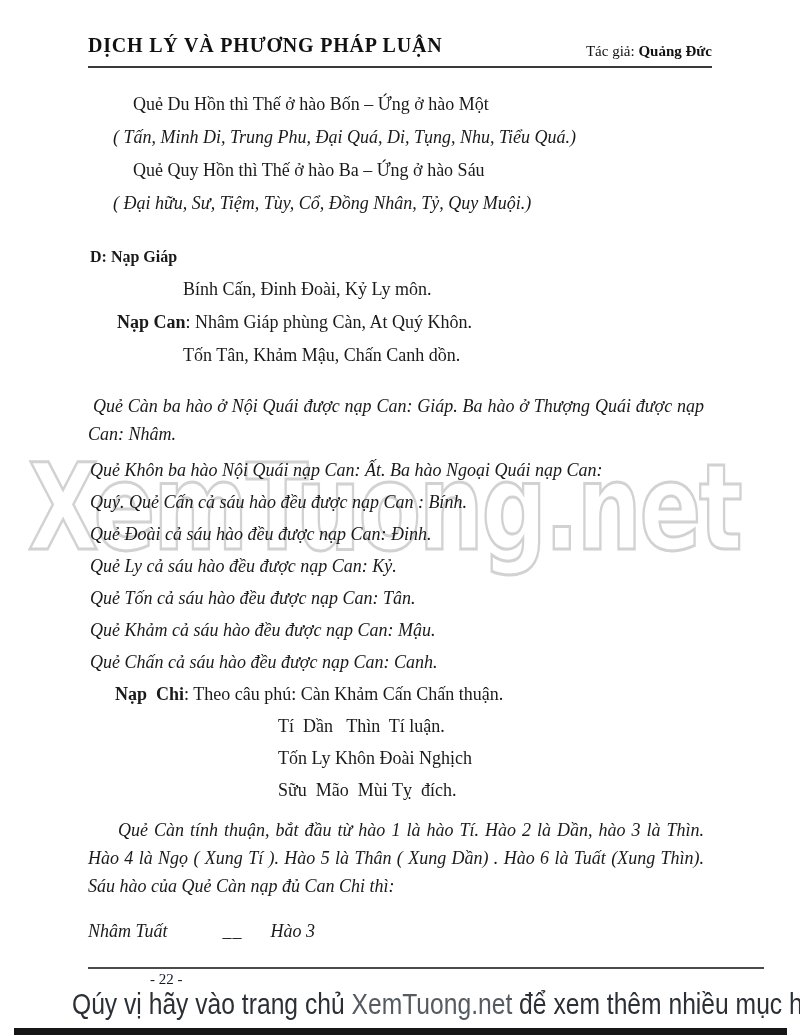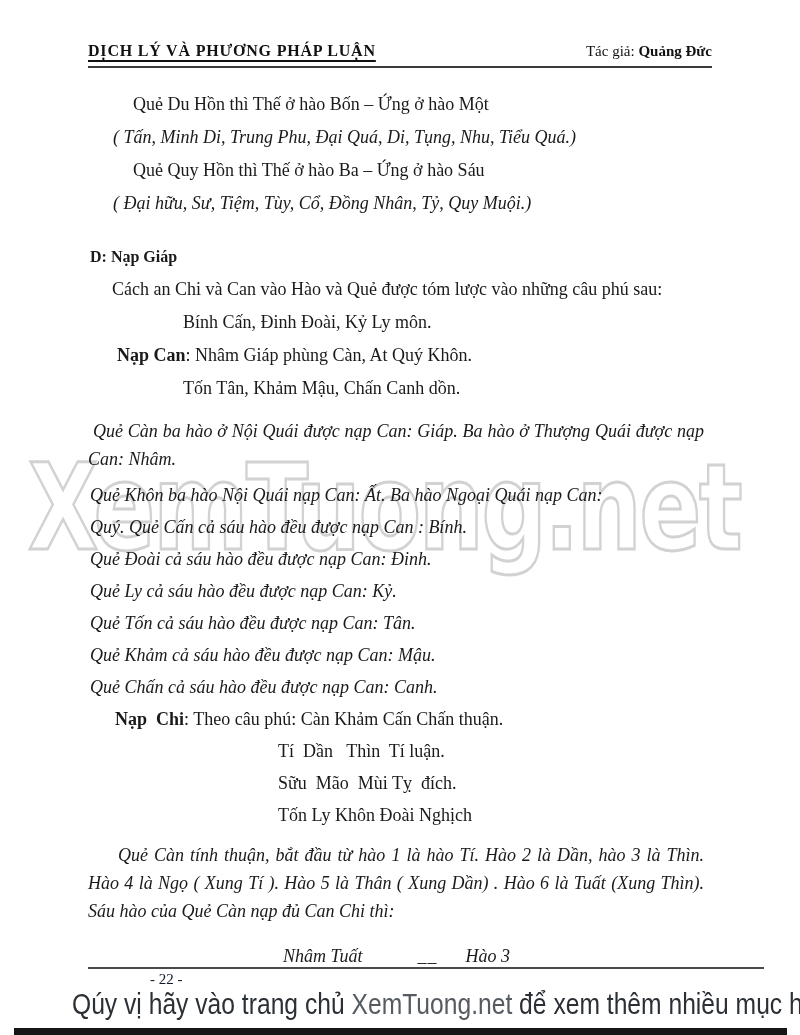--- a/index.html
+++ b/index.html
@@ -9,23 +9,23 @@
     width: 800px;
     height: 1035px;
     background: #ffffff;
     overflow: hidden;
     font-family: "Liberation Serif", serif;
     color: #1a1a1a;
   }
 
   
   .hdr-title {
-    position: absolute; left: 88px; top: 42px;
-    font-size: 16px; font-weight: bold; letter-spacing: 0.8px;
-    text-decoration: underline; text-underline-offset: 4px; text-decoration-thickness: 1.5px;
+    position: absolute; left: 88px; top: 34px;
+    font-size: 20px; font-weight: bold; letter-spacing: 0.8px;
+    text-underline-offset: 4px; text-decoration-thickness: 1.5px;
     color: #111;
   }
   .hdr-author {
     position: absolute; right: 88px; top: 43px;
     font-size: 15px; color: #111; text-align: center;
   }
   .hdr-author b { font-weight: bold; }
   .hdr-rule {
     position: absolute; left: 88px; right: 88px; top: 66px;
     border-top: 2px solid #3a3a3a;
@@ -66,32 +66,32 @@
   .ind95  { padding-left: 95px; }
   .ind27  { padding-left: 27px; }
   .ind190 { padding-left: 190px; }
   .sec-heading {
     font-size: 16px; font-weight: bold; line-height: 33px;
     margin-top: 20px; padding-left: 2px;
   }
   .para {
     font-style: italic; line-height: 28px;
     text-align: justify; text-indent: 5px;
-    max-width: 618px; margin-top: 12px; margin-bottom: 6px;
+    max-width: 618px; margin-top: 20px; margin-bottom: 6px;
   }
   .para-final {
     font-style: italic; line-height: 28px;
     text-align: justify; text-indent: 30px;
     max-width: 622px; margin-top: 10px;
   }
   .hao-row {
     margin-top: 16px; font-style: italic; line-height: 30px;
     display: flex; align-items: baseline;
   }
-  .hao-row .hr-left  { margin-left: 195px; }
+  .hao-row .hr-left  { }
   .hao-row .hr-mark  { margin-left: 55px; letter-spacing: 1px; }
   .hao-row .hr-right { margin-left: 28px; }
 
   
   .ftr-rule {
     position: absolute; left: 88px; width: 676px; top: 967px;
     border-top: 2px solid #4a4a4a;
   }
   .ftr-pagenum {
     position: absolute; left: 150px; top: 971px;
@@ -123,38 +123,37 @@
   <div class="watermark">XemTuong.net</div>
 
   <div class="content">
     <div class="ln ind45">Quẻ Du Hồn thì Thế ở hào Bốn – Ứng ở hào Một</div>
     <div class="ln it ind25">( Tấn, Minh Di, Trung Phu, Đại Quá, Di, Tụng, Nhu, Tiểu Quá.)</div>
     <div class="ln ind45">Quẻ Quy Hồn thì Thế ở hào Ba – Ứng ở hào Sáu</div>
     <div class="ln it ind25">( Đại hữu, Sư, Tiệm, Tùy, Cổ, Đồng Nhân, Tỷ, Quy Muội.)</div>
 
     <div class="sec-heading">D: Nạp Giáp</div>
 
-    <div class="ln ind24">Cách an Chi và Can vào Hào và Quẻ được tóm lược vào những câu phú sau:</div>
     <div class="ln ind95">Bính Cấn, Đinh Đoài, Kỷ Ly môn.</div>
     <div class="ln ind29"><b class="pre">Nạp Can</b><span>: Nhâm Giáp phùng Càn, At Quý Khôn.</span></div>
     <div class="ln ind95">Tốn Tân, Khảm Mậu, Chấn Canh dồn.</div>
 
     <div class="para">Quẻ Càn  ba hào ở Nội Quái được nạp Can: Giáp. Ba hào ở Thượng Quái được nạp Can: Nhâm.</div>
     <div class="ln32 it ind2">Quẻ Khôn ba hào Nội Quái nạp Can: Ất. Ba hào Ngoại Quái nạp Can:</div>
     <div class="ln32 it ind2">Quý. Quẻ Cấn cả sáu hào đều được nạp Can : Bính.</div>
     <div class="ln32 it ind2">Quẻ Đoài cả sáu hào đều được nạp Can: Đinh.</div>
     <div class="ln32 it ind2">Quẻ Ly cả sáu hào đều được nạp Can: Kỷ.</div>
     <div class="ln32 it ind2">Quẻ Tốn cả sáu hào đều được nạp Can: Tân.</div>
     <div class="ln32 it ind2">Quẻ Khảm cả sáu hào đều được nạp Can: Mậu.</div>
     <div class="ln32 it ind2">Quẻ Chấn cả sáu hào đều được nạp Can: Canh.</div>
 
     <div class="ln32 ind27"><b class="pre">Nạp  Chi</b><span>: Theo câu phú: Càn Khảm Cấn Chấn thuận.</span></div>
     <div class="ln32 pre ind190">Tí  Dần   Thìn  Tí luận.</div>
+    <div class="ln32 pre ind190">Tốn Ly Khôn Đoài Nghịch</div>
     <div class="ln32 pre ind190">Sữu  Mão  Mùi Tỵ  đích.</div>
-    <div class="ln32 pre ind190">Tốn Ly Khôn Đoài Nghịch</div>
 
     <div class="para-final">Quẻ Càn tính thuận, bắt đầu từ hào 1 là hào Tí. Hào 2 là Dần, hào 3 là Thìn. Hào 4 là Ngọ ( Xung Tí ). Hào 5 là Thân ( Xung Dần) . Hào 6 là Tuất (Xung Thìn). Sáu hào của Quẻ Càn nạp đủ Can Chi thì:</div>
 
     <div class="hao-row">
       <span class="hr-left">Nhâm Tuất</span>
       <span class="hr-mark">__</span>
       <span class="hr-right">Hào 3</span>
     </div>
   </div>
 

